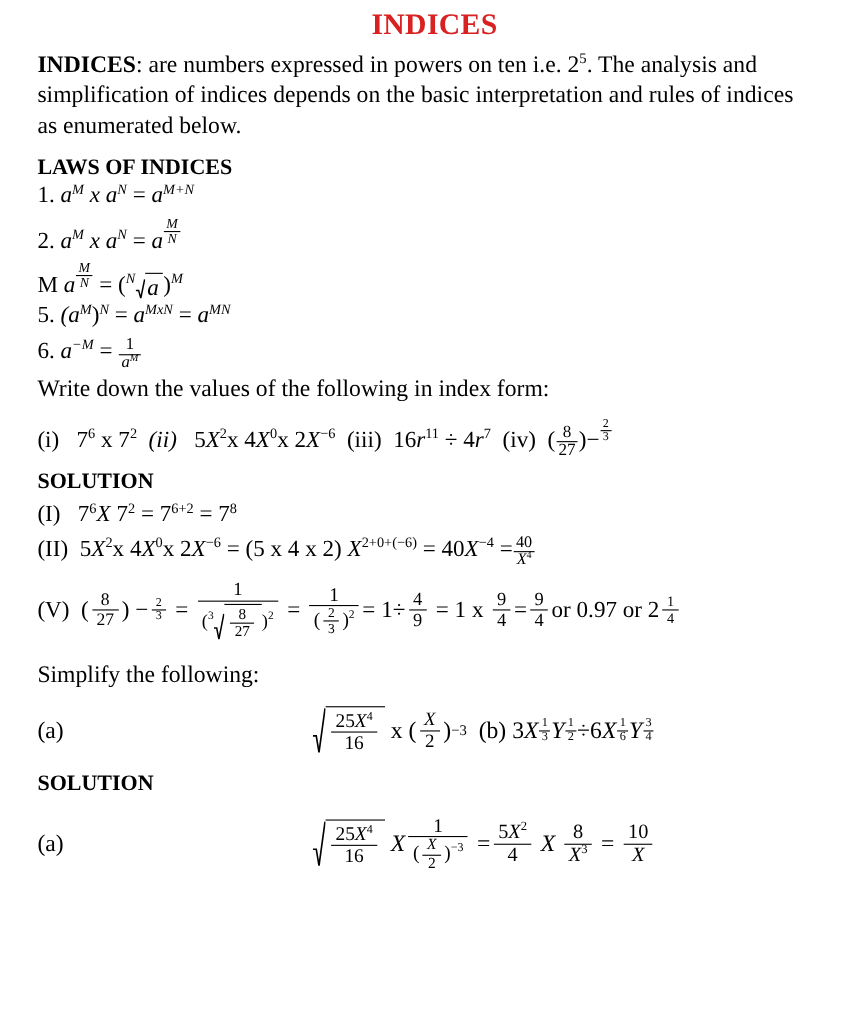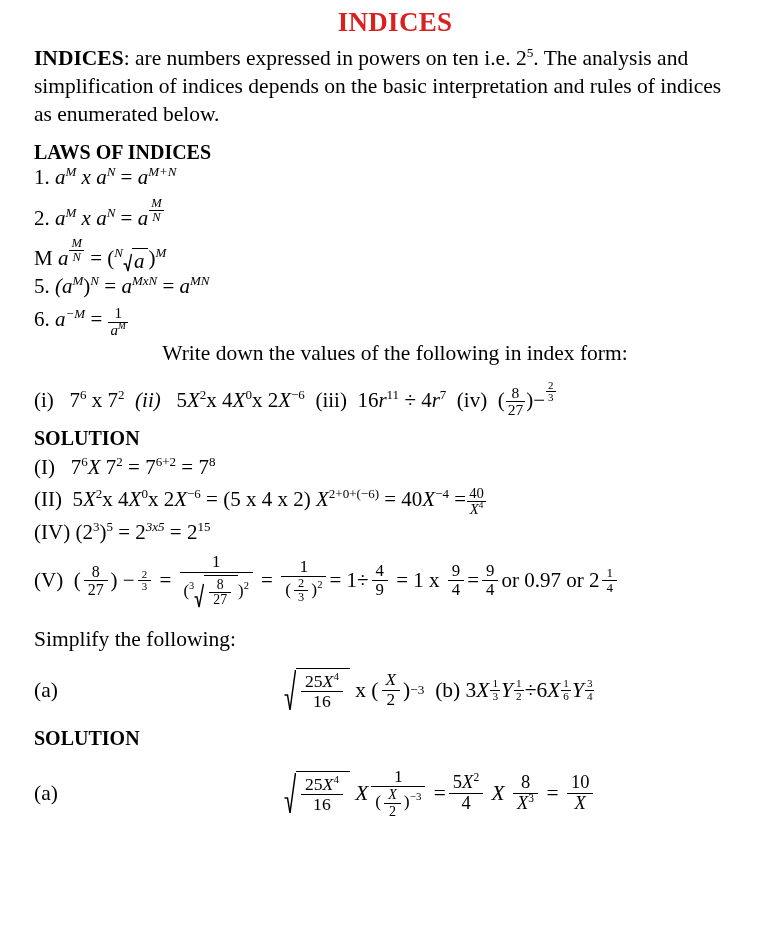--- a/index.html
+++ b/index.html
@@ -141,21 +141,21 @@
     <span class="v">a</span><sup class="v">MN</sup>
   </div>
 
   <div class="law" style="margin-top:9px;">
     <span>6.</span>
     <span class="v">a</span><sup class="v">−M</sup>
     <span>=</span>
     <span class="frac" style="font-size:.72em; vertical-align:-0.55em;"><span class="n">1</span><span class="d"><span class="v">a</span><sup class="v">M</sup></span></span>
   </div>
 
-  <div class="lead" style="margin-top:2px;text-align:center;">Write down the values of the following in index form:</div>
+  <div class="lead" style="margin-top:2px;">Write down the values of the following in index form:</div>
 
   <div class="law" style="margin-top:12px; font-size:21px;">
     <span>(i)</span>&nbsp;&nbsp;
     <span><span>7</span><sup>6</sup> <span>x</span> <span>7</span><sup>2</sup></span>&nbsp;
     <span class="v">(ii)</span>&nbsp;&nbsp;
     <span><span>5</span><span class="v">X</span><sup>2</sup><span>x</span> <span>4</span><span class="v">X</span><sup>0</sup><span>x</span> <span>2</span><span class="v">X</span><sup>−6</sup></span>&nbsp;
     <span>(iii)</span>&nbsp;
     <span><span>16</span><span class="v">r</span><sup>11</sup> <span>÷</span> <span>4</span><span class="v">r</span><sup>7</sup></span>&nbsp;
     <span>(iv)</span>&nbsp;
     <span><span>(</span><span class="frac" style="font-size:.74em; vertical-align:-0.5em;"><span class="n">8</span><span class="d">27</span></span><span>)</span><span>−</span><span class="frac ex" style="font-size:.52em; vertical-align:0.55em;"><span class="n">2</span><span class="d">3</span></span></span>
@@ -167,24 +167,20 @@
     <span>(I)</span>&nbsp;&nbsp;
     <span>7<sup>6</sup><span class="v">X</span> 7<sup>2</sup> = 7<sup>6+2</sup> = 7<sup>8</sup></span>
   </div>
 
   <div class="law" style="margin-top:8px;">
     <span>(II)</span>&nbsp;
     <span>5<span class="v">X</span><sup>2</sup>x 4<span class="v">X</span><sup>0</sup>x 2<span class="v">X</span><sup>−6</sup> = <span>(5 x 4 x 2)</span> <span class="v">X</span><sup>2+0+(−6)</sup> = <span>40</span><span class="v">X</span><sup>−4</sup> =<span class="frac" style="font-size:.70em; vertical-align:-0.55em;"><span class="n">40</span><span class="d"><span class="v">X</span><sup>4</sup></span></span></span>
   </div>
 
 
-  <div class="law" style="margin-top:5px;">
-    <span>(IV)</span>
-    <span>(<span>2</span><sup>3</sup>)<sup>5</sup> = <span>2</span><sup class="v">3x5</sup> = <span>2</span><sup>15</sup></span>
-  </div>
 
   <div class="row" style="margin-top:10px; font-size:21px;">
     <span>(V)</span>&nbsp;&nbsp;
     <span class="rowc">(<span class="bfrac" style="font-size:.76em;">
           <span class="n">8</span>
           <span class="d">27</span>
         </span>)&nbsp;<span>−</span><span class="bfrac" style="font-size:.52em; vertical-align:0.75em;">
           <span class="n">2</span>
           <span class="d">3</span>
         </span></span>

